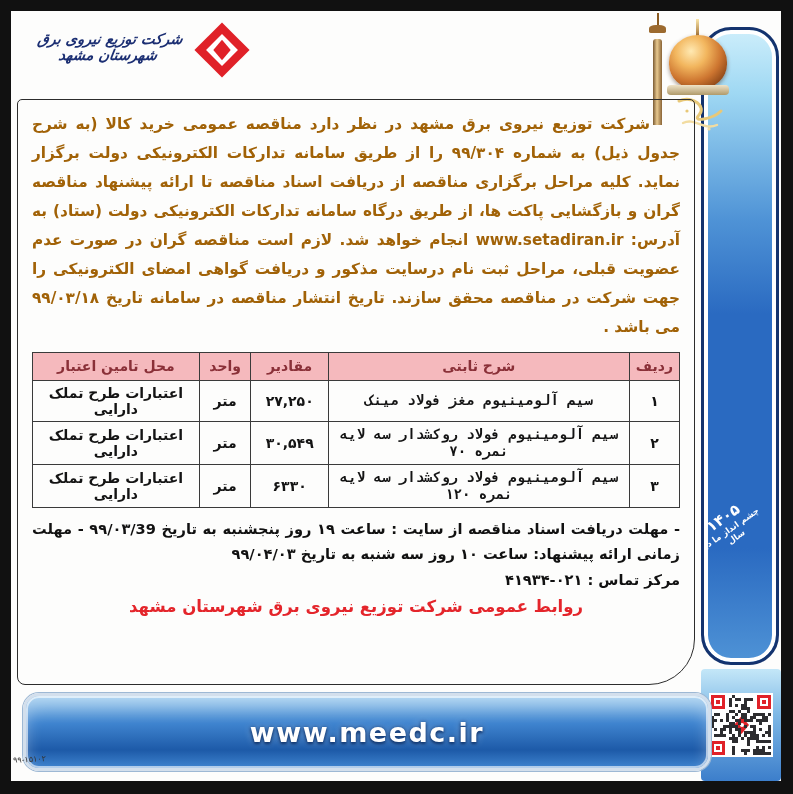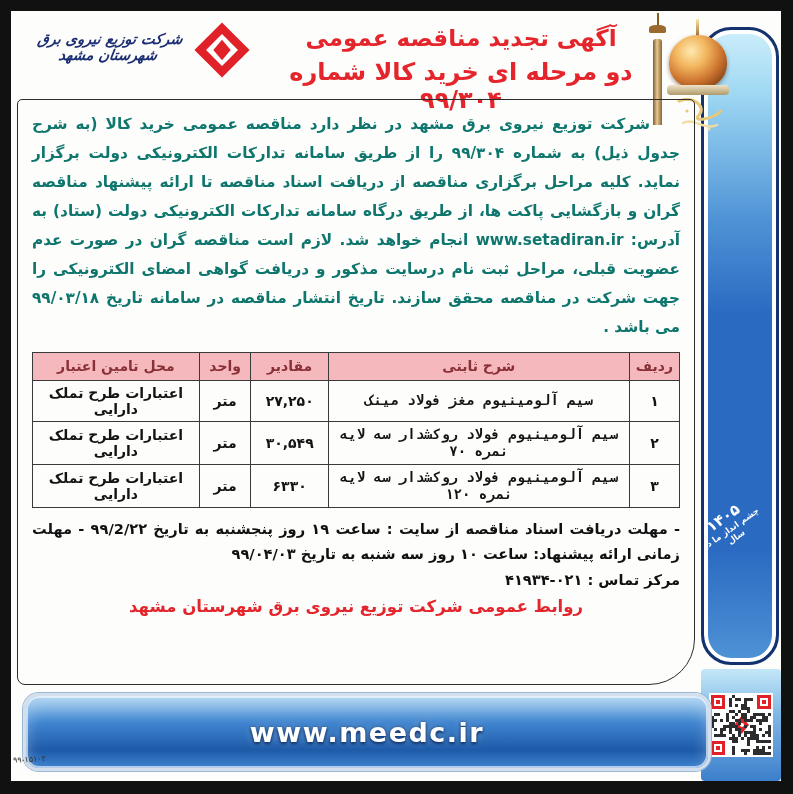--- a/index.html
+++ b/index.html
@@ -52,21 +52,21 @@
   .qr-finder::after { content:""; position:absolute; left:2px; top:2px; width:4px; height:4px; background:#e02128; }
   .qr-f1 { left:0; top:0; } .qr-f2 { right:0; top:0; } .qr-f3 { left:0; bottom:0; }
   .qr-center { position:absolute; left:23px; top:21px; width:15px; height:18px; background:#e02128;
                transform:rotate(0deg); clip-path:polygon(50% 0,100% 50%,50% 100%,0 50%); }
   .qr-center::after { content:""; position:absolute; left:5.5px; top:7px; width:4px; height:4px; background:#fff; border-radius:50%; }
 
   
   .content-frame { position:absolute; left:6px; top:88px; width:678px; height:586px;
                    border:1.6px solid #2c2c2c; border-radius:5px 5px 46px 8px;
                    padding:10px 14px 4px 14px; direction:rtl; }
-  .intro { font-size:15.3px; font-weight:bold; color:#0f766e; line-height:1.9;
+  .intro { font-size:15.3px; font-weight:bold; color:#a16207; line-height:1.9;
            text-align:justify; text-align-last:right; text-indent:30px; }
 
   table.goods { width:100%; border-collapse:collapse; margin:9px 0 8px 0; direction:rtl; }
   table.goods th, table.goods td { border:1.6px solid #3a3a3a; font-weight:bold; padding:4px 6px; }
   table.goods th { background:#f5b9bd; color:#8a3038; font-size:14px; height:28px; }
   table.goods td { color:#141414; font-size:14px; height:30px; text-align:center; }
   td.desc { text-align:right; padding-right:12px;font-family:Liberation Mono, monospace; }
   .col-row { width:7%; } .col-desc { width:47%; } .col-qty { width:12%; } .col-unit { width:8%; } .col-fund { width:26%; }
 
   .notes { margin-top:2px; }
@@ -93,24 +93,20 @@
 
     <div class="logo-block">
       <svg class="logo-diamond" viewBox="0 0 40 40">
         <path d="M20 1 L39 20 L20 39 L1 20 Z" fill="#e02128"></path>
         <path d="M20 9 L31 20 L20 31 L9 20 Z" fill="#ffffff"></path>
         <path d="M20 13 L26 20 L20 27 L14 20 Z" fill="#e02128"></path>
       </svg>
       <div class="company-fa">شرکت توزیع نیروی برق شهرستان مشهد</div>
     </div>
 
-    <div class="title-block">
-      <div class="title-line1">آگهی تجدید مناقصه عمومی</div>
-      <div class="title-line2">دو مرحله ای خرید کالا شماره ۹۹/۳۰۴</div>
-    </div>
 
     <div class="sidebar">
       <div class="vision">
         <div class="vision-year">۱۴۰۵</div>
         <div class="vision-text">چشم انداز ما در سال</div>
       </div>
     </div>
     <div class="dome-group">
       <div class="minaret-spike"></div>
       <div class="minaret-top"></div>
@@ -311,21 +307,21 @@
             <td>۳</td>
             <td class="desc">سیم آلومینیوم فولاد روکشدار سه لایه نمره ۱۲۰</td>
             <td>۶۳۳۰</td>
             <td>متر</td>
             <td>اعتبارات طرح تملک دارایی</td>
           </tr>
         </tbody>
       </table>
 
       <div class="notes">
-        <div class="note">- مهلت دریافت اسناد مناقصه از سایت : ساعت ۱۹ روز پنجشنبه به تاریخ ۹۹/2/۲۲ - مهلت زمانی ارائه پیشنهاد: ساعت ۱۰ روز سه شنبه به تاریخ ۹۹/۰۴/۰۳</div>
+        <div class="note">- مهلت دریافت اسناد مناقصه از سایت : ساعت ۱۹ روز پنجشنبه به تاریخ ۹۹/۰۳/39 - مهلت زمانی ارائه پیشنهاد: ساعت ۱۰ روز سه شنبه به تاریخ ۹۹/۰۴/۰۳</div>
       </div>
 
       <div class="contact-line">مرکز تماس : ۰۲۱-۴۱۹۳۴</div>
       <div class="signature">روابط عمومی شرکت توزیع نیروی برق شهرستان مشهد</div>
     </div>
 
     <div class="banner">
       <div class="website">www.meedc.ir</div>
     </div>
 

